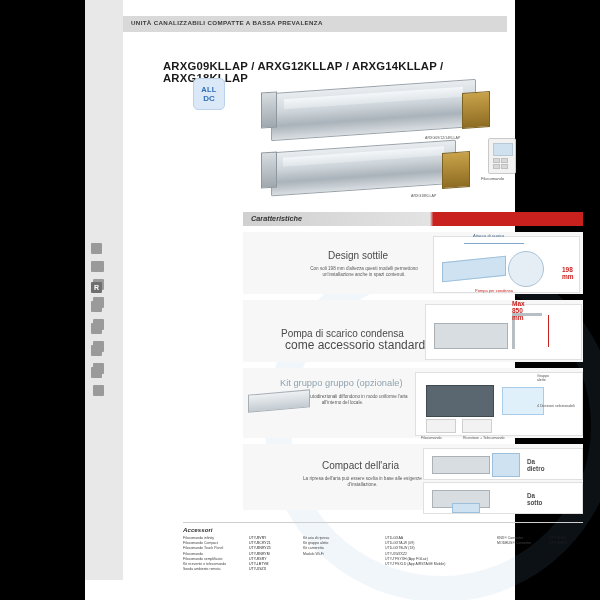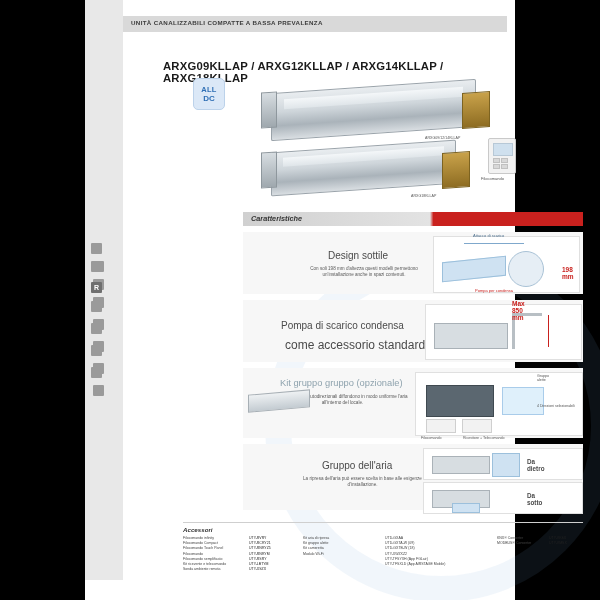--- a/index.html
+++ b/index.html
@@ -153,21 +153,21 @@
     <div class="dia" style="left:348px;top:236px;width:145px;height:55px;">
       <div style="position:absolute;left:8px;top:22px;width:62px;height:18px;background:#cfe2f2;border:1px solid #9cc0dc;transform:skewY(-6deg);"></div>
       <div style="position:absolute;left:74px;top:14px;width:34px;height:34px;border-radius:50%;background:#e6eef5;border:1px solid #a9c2d6;"></div>
       <div style="position:absolute;left:30px;top:6px;width:60px;height:1px;background:#7fa8cc;"></div>
     </div>
     <div style="position:absolute;left:388px;top:233px;font-size:4px;color:#4b6e8c;">Attacco di scarico</div>
     <div style="position:absolute;left:477px;top:266px;font-size:6.5px;font-weight:bold;color:#c9211e;">198 mm</div>
     <div style="position:absolute;left:390px;top:288px;font-size:4px;color:#c9211e;">Pompa per condensa</div>
 
     <div class="feat f2"></div>
-    <div class="ftitle" style="left:196px;top:320px;font-size:10px;">Pompa di scarico condensa</div>
+    <div class="ftitle" style="left:196px;top:328px;font-size:10px;">Pompa di scarico condensa</div>
     <div class="ftitle" style="left:200px;top:338px;font-size:12px;">come accessorio standard</div>
     <div class="dia" style="left:340px;top:304px;width:155px;height:54px;">
       <div style="position:absolute;left:8px;top:18px;width:72px;height:24px;background:#d7dde1;border:1px solid #a9b1b7;"></div>
       <div style="position:absolute;left:86px;top:8px;width:3px;height:36px;background:#b8bfc4;"></div>
       <div style="position:absolute;left:86px;top:8px;width:30px;height:3px;background:#b8bfc4;"></div>
       <div style="position:absolute;left:122px;top:10px;width:1px;height:32px;background:#c9211e;"></div>
     </div>
     <div style="position:absolute;left:427px;top:300px;font-size:6.5px;font-weight:bold;color:#c9211e;">Max 850 mm</div>
 
     <div class="feat f3"></div>
@@ -179,21 +179,21 @@
       <div style="position:absolute;left:86px;top:14px;width:40px;height:26px;background:#dff0fb;border:1px solid #a9ccea;"></div>
       <div style="position:absolute;left:10px;top:46px;width:28px;height:12px;background:#f2f2f2;border:1px solid #cfcfcf;"></div>
       <div style="position:absolute;left:46px;top:46px;width:28px;height:12px;background:#f2f2f2;border:1px solid #cfcfcf;"></div>
     </div>
     <div style="position:absolute;left:452px;top:374px;font-size:3.6px;color:#555;">Gruppo alette</div>
     <div style="position:absolute;left:452px;top:404px;font-size:3.6px;color:#555;width:42px;">4 Direzioni selezionabili</div>
     <div style="position:absolute;left:336px;top:436px;font-size:3.6px;color:#555;">Filocomando</div>
     <div style="position:absolute;left:378px;top:436px;font-size:3.6px;color:#555;">Ricevitore + Telecomando</div>
 
     <div class="feat f4"></div>
-    <div class="ftitle" style="left:237px;top:460px;font-size:10px;">Gruppo dell'aria</div>
+    <div class="ftitle" style="left:237px;top:460px;font-size:10px;">Compact dell'aria</div>
     <div class="fsub" style="left:210px;top:476px;width:135px;text-align:center;">La ripresa dell'aria può essere scelta in base alle esigenze d'installazione.</div>
     <div class="dia" style="left:338px;top:448px;width:158px;height:30px;">
       <div style="position:absolute;left:8px;top:7px;width:56px;height:16px;background:#d7dde1;border:1px solid #aab2b8;"></div>
       <div style="position:absolute;left:68px;top:4px;width:26px;height:22px;background:#cfe2f2;border:1px solid #9cc0dc;"></div>
     </div>
     <div class="dia" style="left:338px;top:482px;width:158px;height:30px;">
       <div style="position:absolute;left:8px;top:7px;width:56px;height:16px;background:#d7dde1;border:1px solid #aab2b8;"></div>
       <div style="position:absolute;left:28px;top:20px;width:26px;height:8px;background:#cfe2f2;border:1px solid #9cc0dc;"></div>
     </div>
     <div style="position:absolute;left:442px;top:458px;font-size:6.3px;font-weight:bold;color:#4a4a4a;">Da dietro</div>

